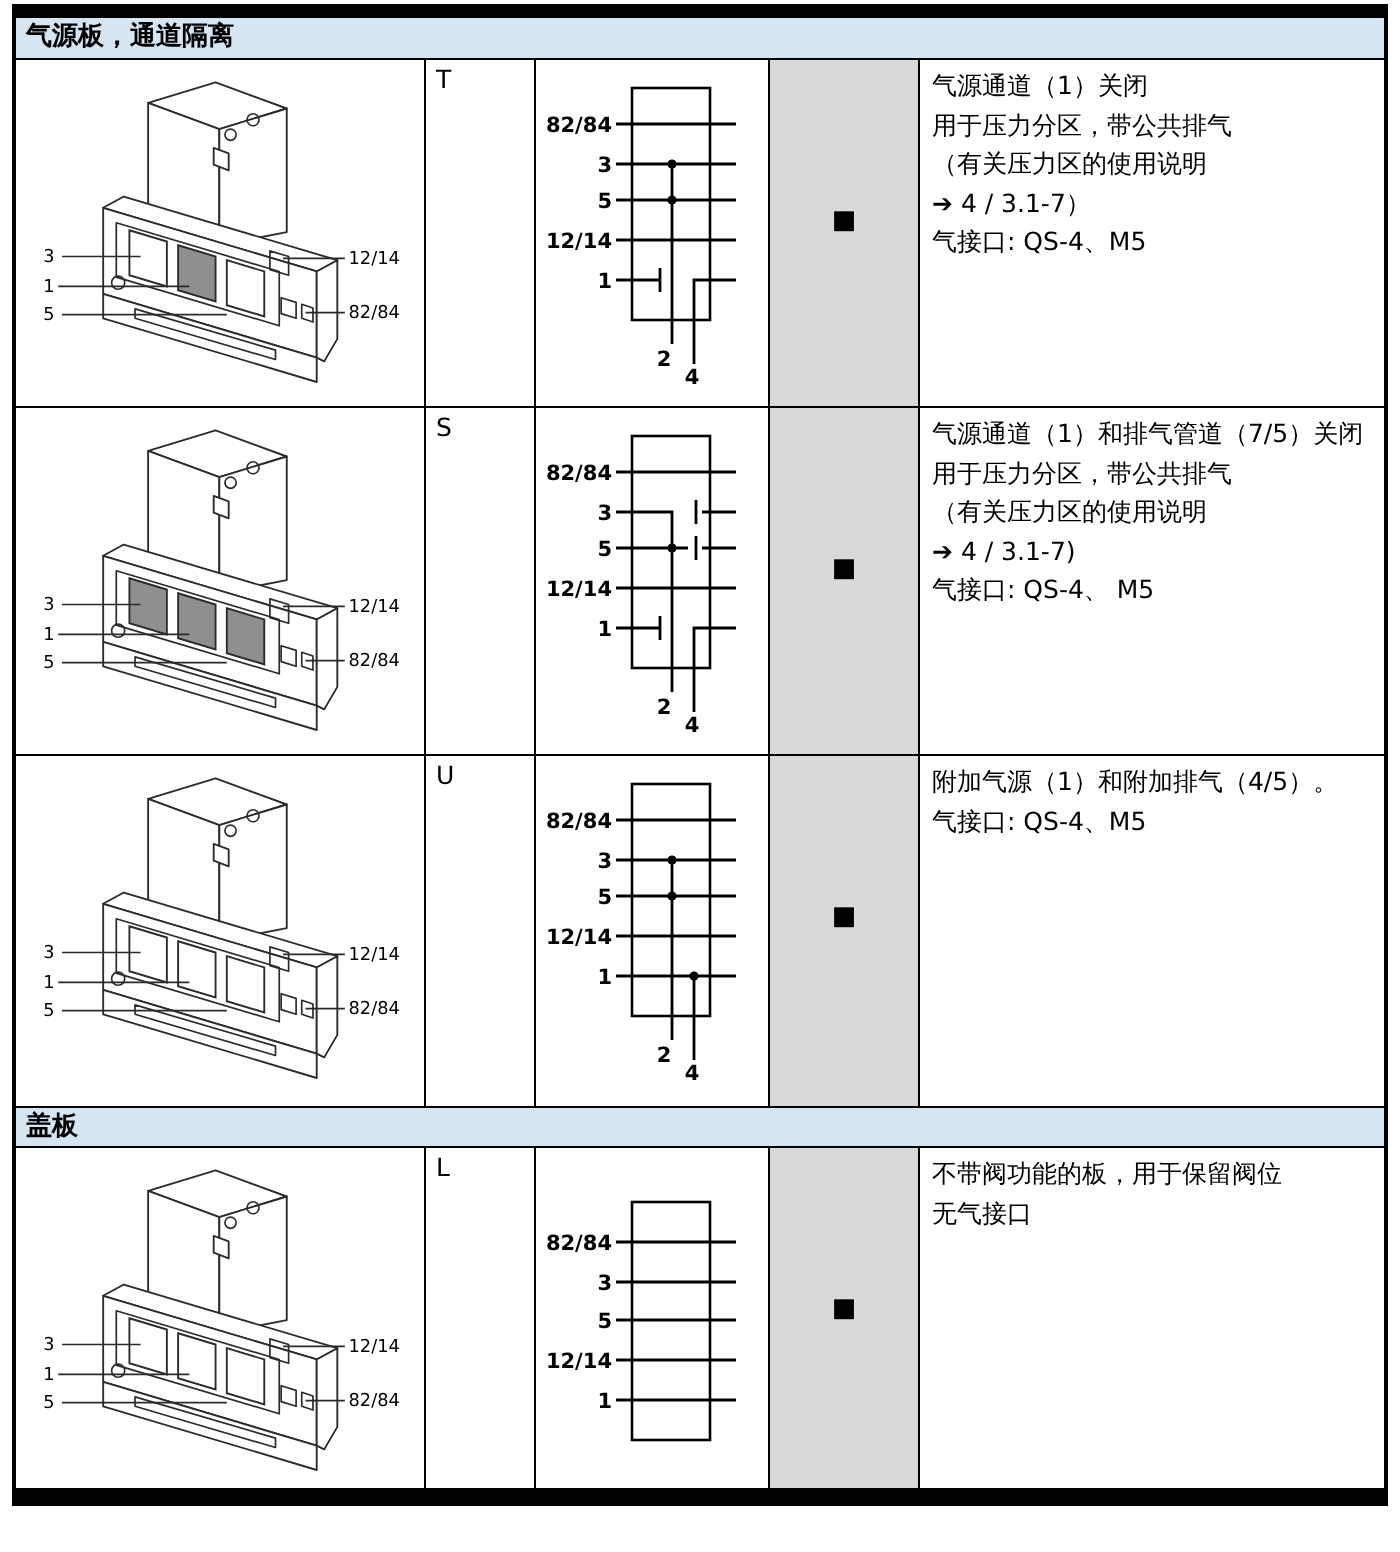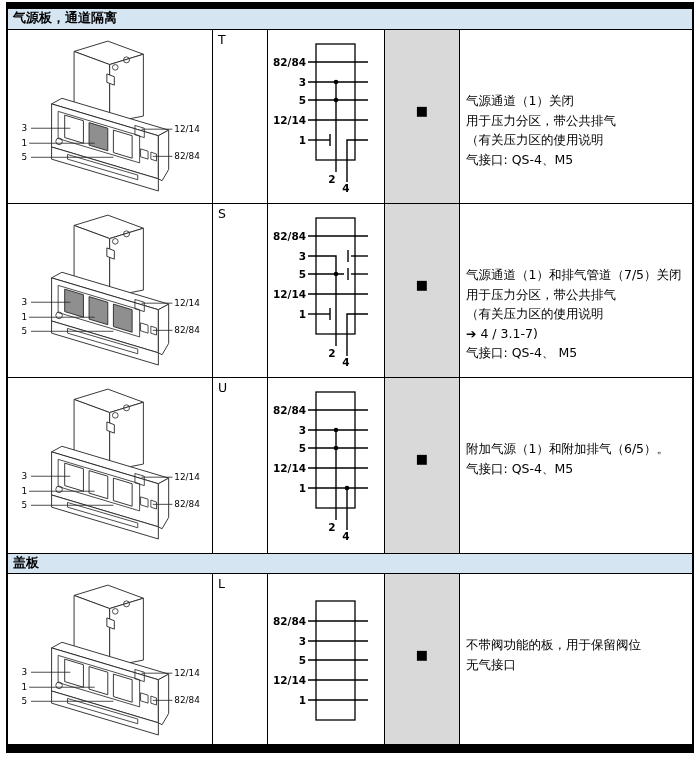--- a/index.html
+++ b/index.html
@@ -12,22 +12,22 @@
   .sec.h1{height:21px;}
   .sec.h2{height:19px;}
   .sec.h3{height:20px;}
   .row{box-sizing:border-box;display:flex;border-bottom:1px solid #000;background:#fff;}
   .row.last{border-bottom:none;}
   .c{box-sizing:border-box;position:relative;height:100%;}
   .c1{width:205px;border-right:1px solid #000;}
   .c2{width:55px;border-right:1px solid #000;padding:2px 0 0 5px;font-size:12.5px;color:#000;}
   .c3{width:117px;border-right:1px solid #000;}
   .c4{width:75px;border-right:1px solid #000;background:#d9d9d9;}
-  .c5{flex:1;padding:13px 6px;font-size:12.5px;line-height:19.5px;color:#000;
-      white-space:nowrap;overflow:hidden;margin-top:48px;}
+  .c5{flex:1;padding:3px 6px;font-size:12.5px;line-height:19.5px;color:#000;
+      white-space:nowrap;overflow:hidden;}
   .sq{position:absolute;left:50%;top:76px;transform:translateX(-50%);
       font-size:13px;line-height:10px;color:#000;}
   .plate-slot{position:absolute;left:8px;top:5px;width:192px;height:164px;}
   .plate-slot svg{width:100%;height:100%;}
   
   .pp{fill:#fff;stroke:#2b2b2b;stroke-width:1;stroke-linejoin:round;}
   .pnf{fill:none;stroke:#2b2b2b;stroke-width:0.9;stroke-linejoin:round;}
   .port{fill:#fff;stroke:#2b2b2b;stroke-width:1;}
   .port.shaded{fill:#8f8f8f;}
   .pldr{stroke:#2b2b2b;stroke-width:0.9;}
@@ -122,20 +122,21 @@
           <text class="ct" text-anchor="middle" x="78" y="162">4</text>
         </svg>
       </div>
       <div class="c c4">
         <span class="sq">■</span>
       </div>
       <div class="c c5">
         <div class="dl">气源通道（1）关闭</div>
         <div class="dl">用于压力分区，带公共排气</div>
         <div class="dl">（有关压力区的使用说明</div>
+        <div class="dl">➔ 4 / 3.1-7）</div>
         <div class="dl">气接口: QS-4、M5</div>
       </div>
     </div>
 
     <div class="row" style="height:174px;">
       <div class="c c1">
         <div class="plate-slot"><svg viewBox="0 0 205 168" preserveAspectRatio="xMidYMid meet">
 
     <g>
       <polygon class="pp" points="62,14 98,3 136,17 100,28"></polygon>
@@ -289,21 +290,21 @@
           <text class="ct" text-anchor="end" x="38" y="94">12/14</text>
           <text class="ct" text-anchor="end" x="38" y="114">1</text>
           <text class="ct" text-anchor="middle" x="64" y="153">2</text>
           <text class="ct" text-anchor="middle" x="78" y="162">4</text>
         </svg>
       </div>
       <div class="c c4">
         <span class="sq">■</span>
       </div>
       <div class="c c5">
-        <div class="dl">附加气源（1）和附加排气（6/5）。</div>
+        <div class="dl">附加气源（1）和附加排气（4/5）。</div>
         <div class="dl">气接口: QS-4、M5</div>
       </div>
     </div>
 
     <div class="sec h3">
       <span>盖板</span>
     </div>
 
     <div class="row last" style="height:170px;">
       <div class="c c1">

